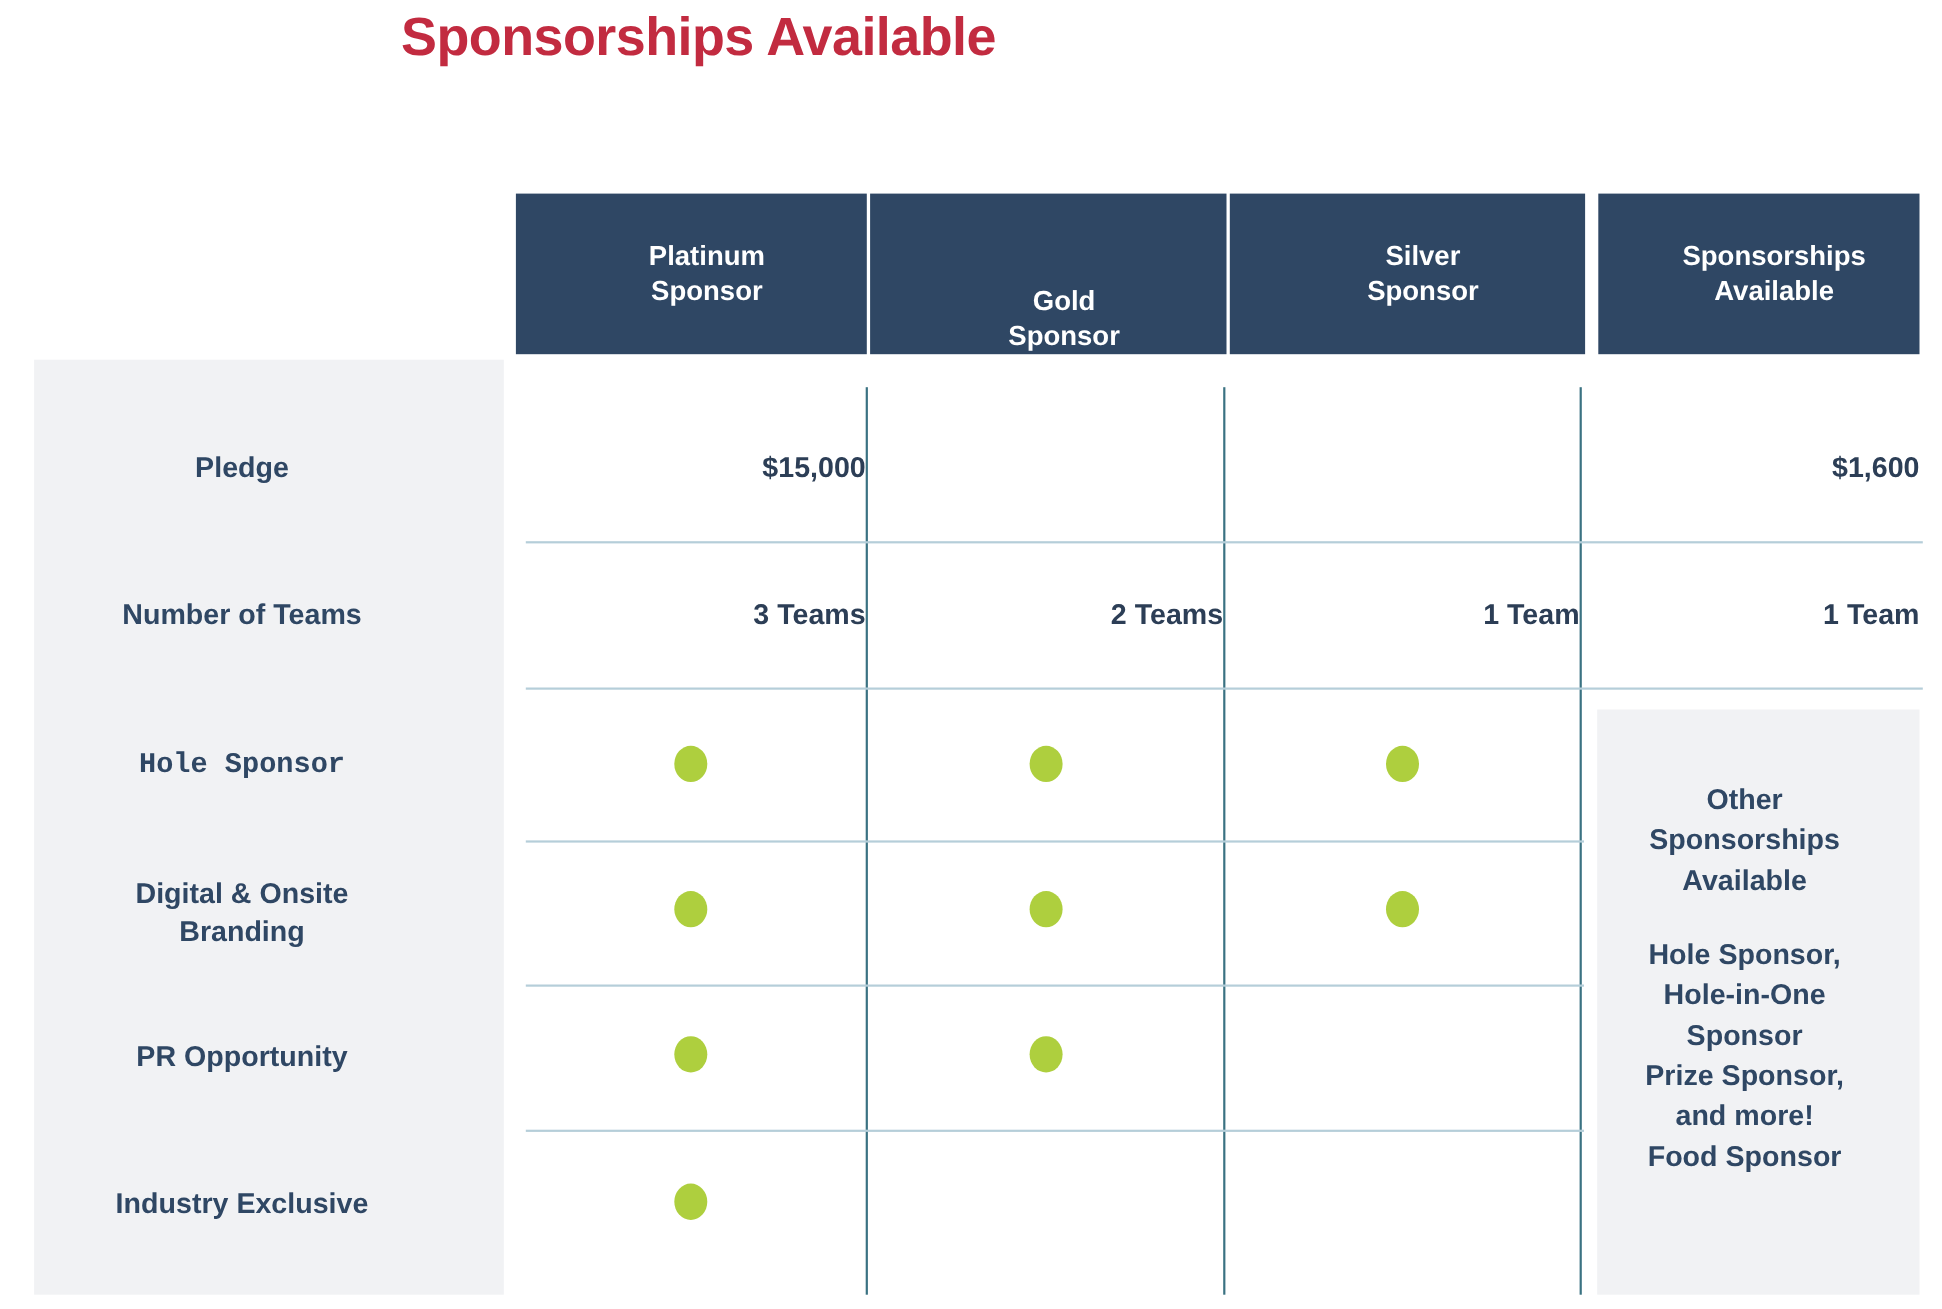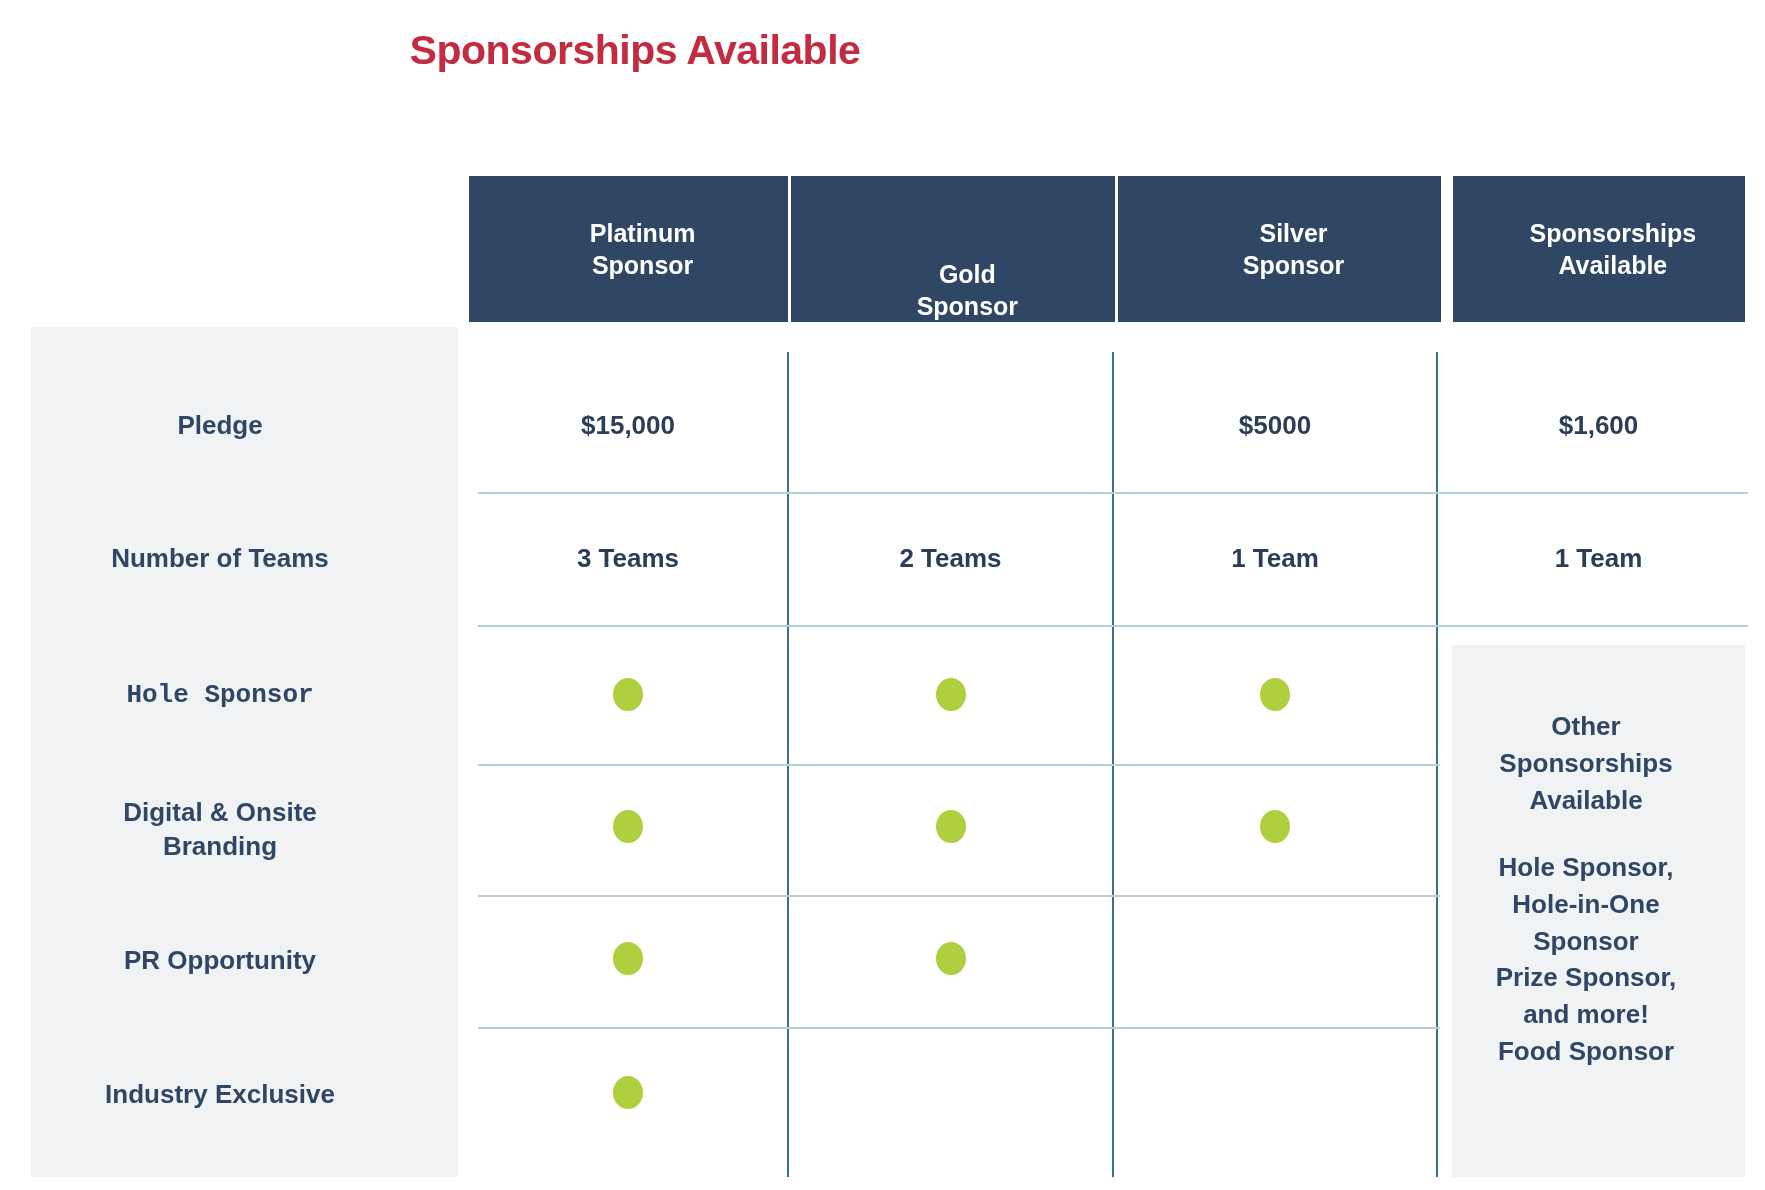--- a/index.html
+++ b/index.html
@@ -11,25 +11,25 @@
     width: 1765px;
     height: 1190px;
     font-family: "Liberation Sans", sans-serif;
     position: relative;
     overflow: hidden;
   }
 
   
   .page-title {
     position: absolute;
-    top: 28px;
+    top: 8px;
     left: 0;
     width: 1270px;
     text-align: center;
-    font-size: 41px;
+    font-size: 49px;
     font-weight: bold;
     color: #C22B40;
     letter-spacing: -0.5px;
     line-height: 1.1;
   }
 
   
   
   .table {
     position: absolute;
@@ -105,21 +105,21 @@
     text-align: center;
     color: #2F4764;
     font-size: 26px;
     font-weight: bold;
     line-height: 1.3;
   }
 
   
   .val {
     position: absolute;
-    text-align: center;
+    text-align: right;
     color: #2C3E56;
     font-size: 26px;
     font-weight: bold;
     line-height: 1.25;
   }
   .val.c1 { left: 469px; width: 318px; }
   .val.c2 { left: 789px; width: 323px; }
   .val.c3 { left: 1114px; width: 322px; }
   .val.c4 { left: 1452px; width: 293px; }
 
@@ -195,21 +195,20 @@
   <div class="vdiv v3"></div>
 
   <div class="hdiv wide" style="top:492px;"></div>
   <div class="hdiv wide" style="top:625px;"></div>
   <div class="hdiv" style="top:764px;"></div>
   <div class="hdiv" style="top:895px;"></div>
   <div class="hdiv" style="top:1027px;"></div>
 
   <div class="lbl" style="top:409px;">Pledge</div>
   <div class="val c1" style="top:409px;">$15,000</div>
-  <div class="val c3" style="top:409px;">$5000</div>
   <div class="val c4" style="top:409px;">$1,600</div>
 
   <div class="lbl" style="top:542px;">Number of Teams</div>
   <div class="val c1" style="top:542px;">3 Teams</div>
   <div class="val c2" style="top:542px;">2 Teams</div>
   <div class="val c3" style="top:542px;">1 Team</div>
   <div class="val c4" style="top:542px;">1 Team</div>
 
   <div class="lbl" style="top:679px;font-family:Liberation Mono, monospace;">Hole Sponsor</div>
   <div class="dot" style="left:613px; top:678px;"></div>

